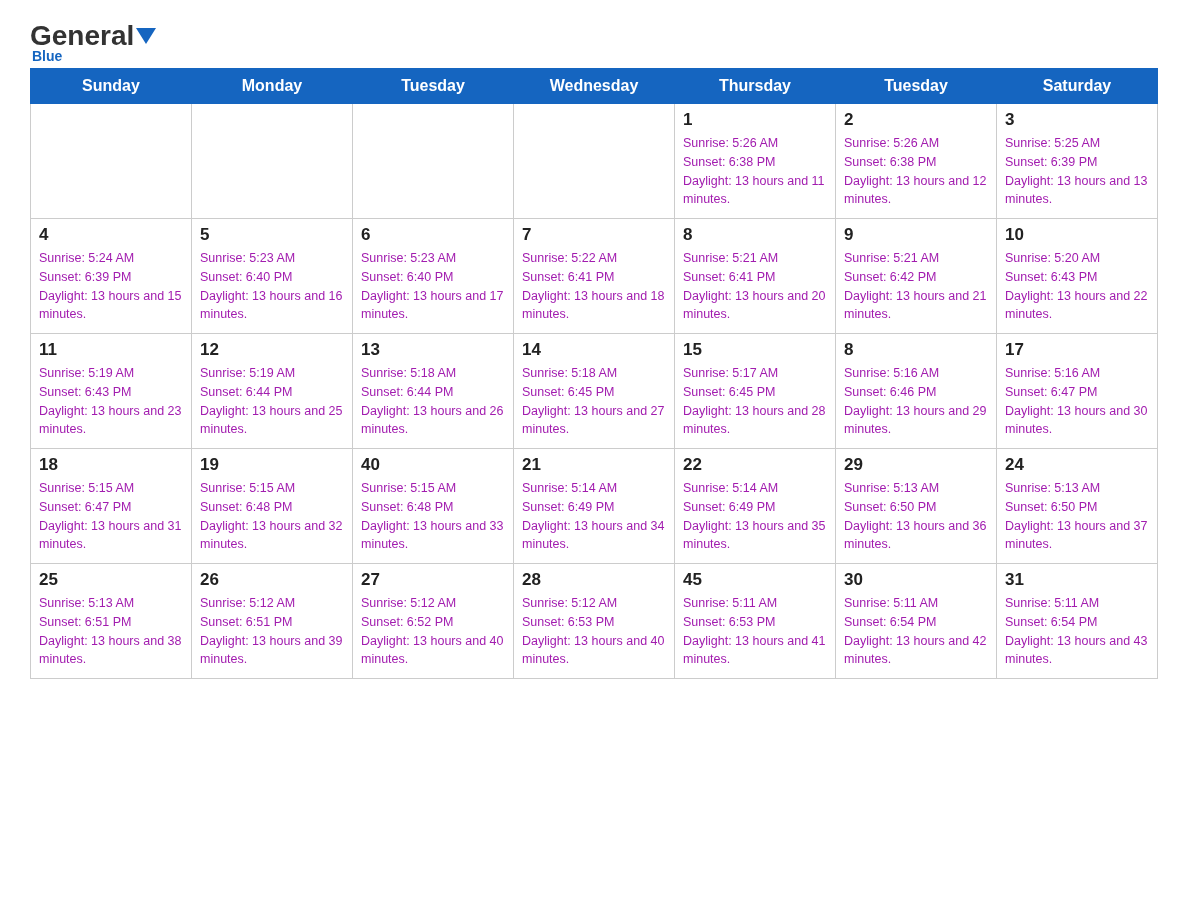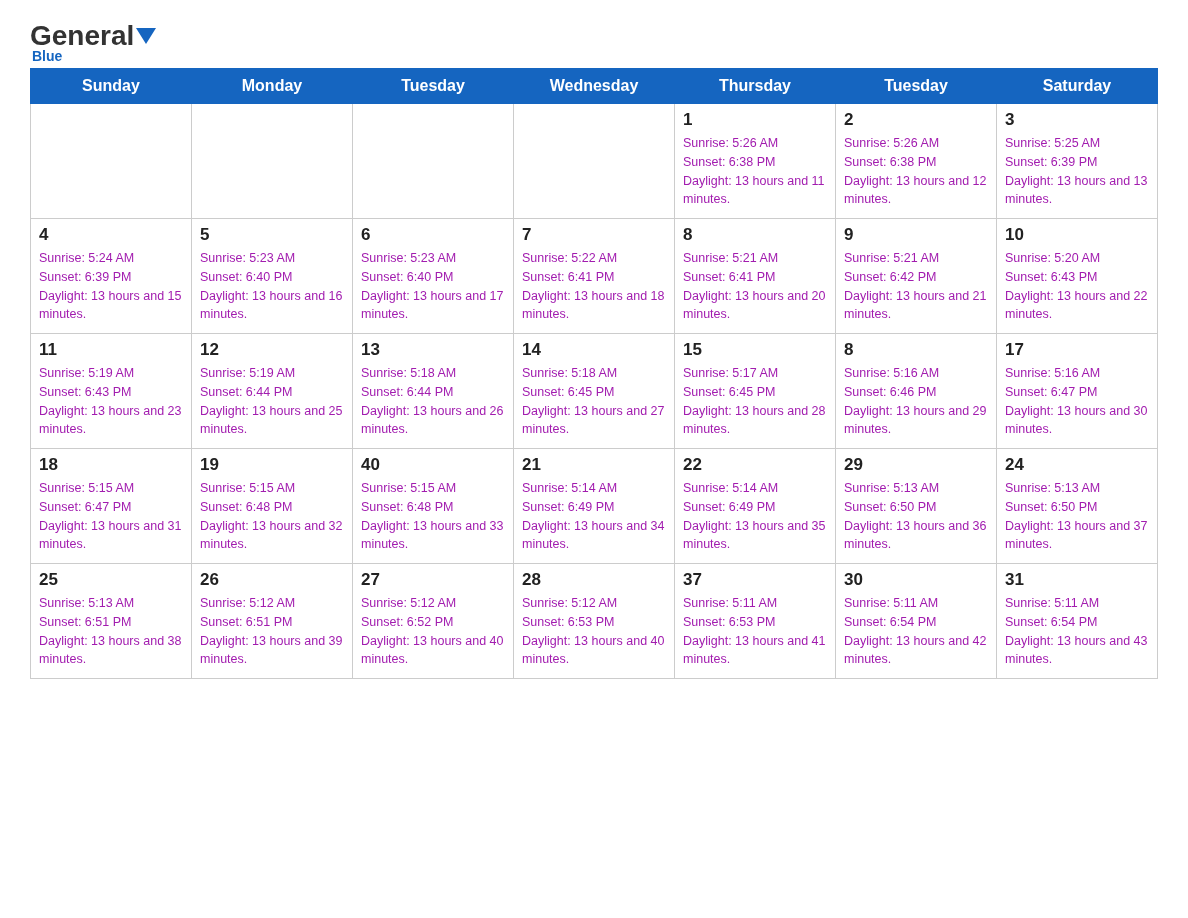--- a/index.html
+++ b/index.html
@@ -244,21 +244,21 @@
         </td>
         <td>
           <span class="day-num">27</span>
           <div class="day-info">Sunrise: 5:12 AM<br>Sunset: 6:52 PM<br>Daylight: 13 hours and 40 minutes.</div>
         </td>
         <td>
           <span class="day-num">28</span>
           <div class="day-info">Sunrise: 5:12 AM<br>Sunset: 6:53 PM<br>Daylight: 13 hours and 40 minutes.</div>
         </td>
         <td>
-          <span class="day-num">37</span>
+          <span class="day-num">45</span>
           <div class="day-info">Sunrise: 5:11 AM<br>Sunset: 6:53 PM<br>Daylight: 13 hours and 41 minutes.</div>
         </td>
         <td>
           <span class="day-num">30</span>
           <div class="day-info">Sunrise: 5:11 AM<br>Sunset: 6:54 PM<br>Daylight: 13 hours and 42 minutes.</div>
         </td>
         <td>
           <span class="day-num">31</span>
           <div class="day-info">Sunrise: 5:11 AM<br>Sunset: 6:54 PM<br>Daylight: 13 hours and 43 minutes.</div>
         </td>

